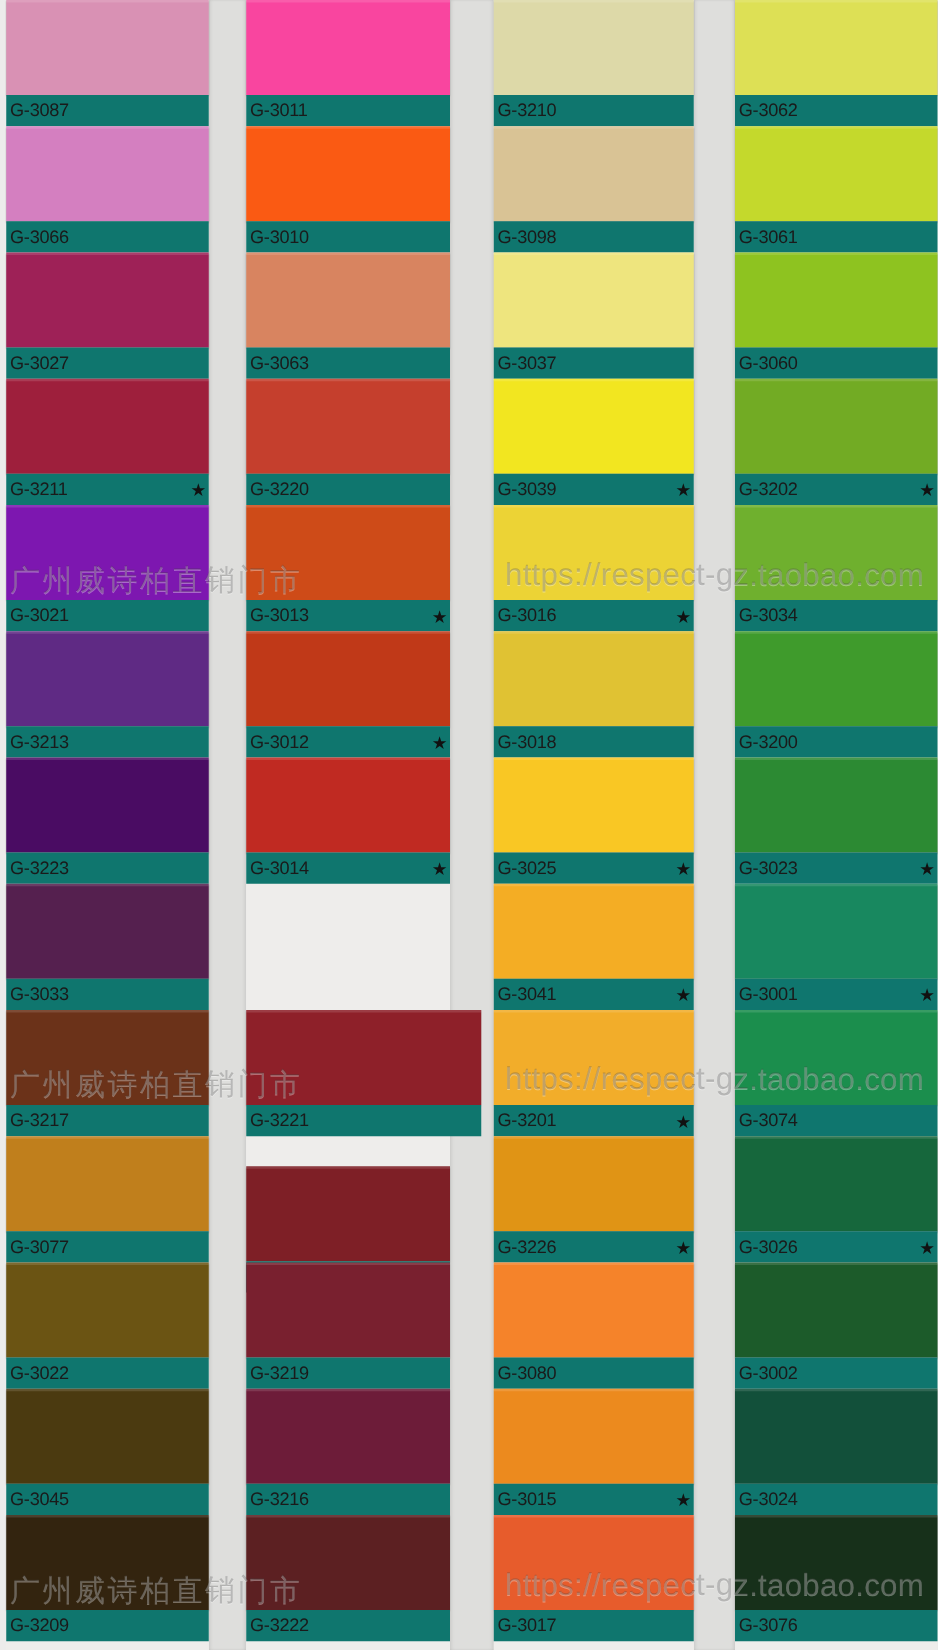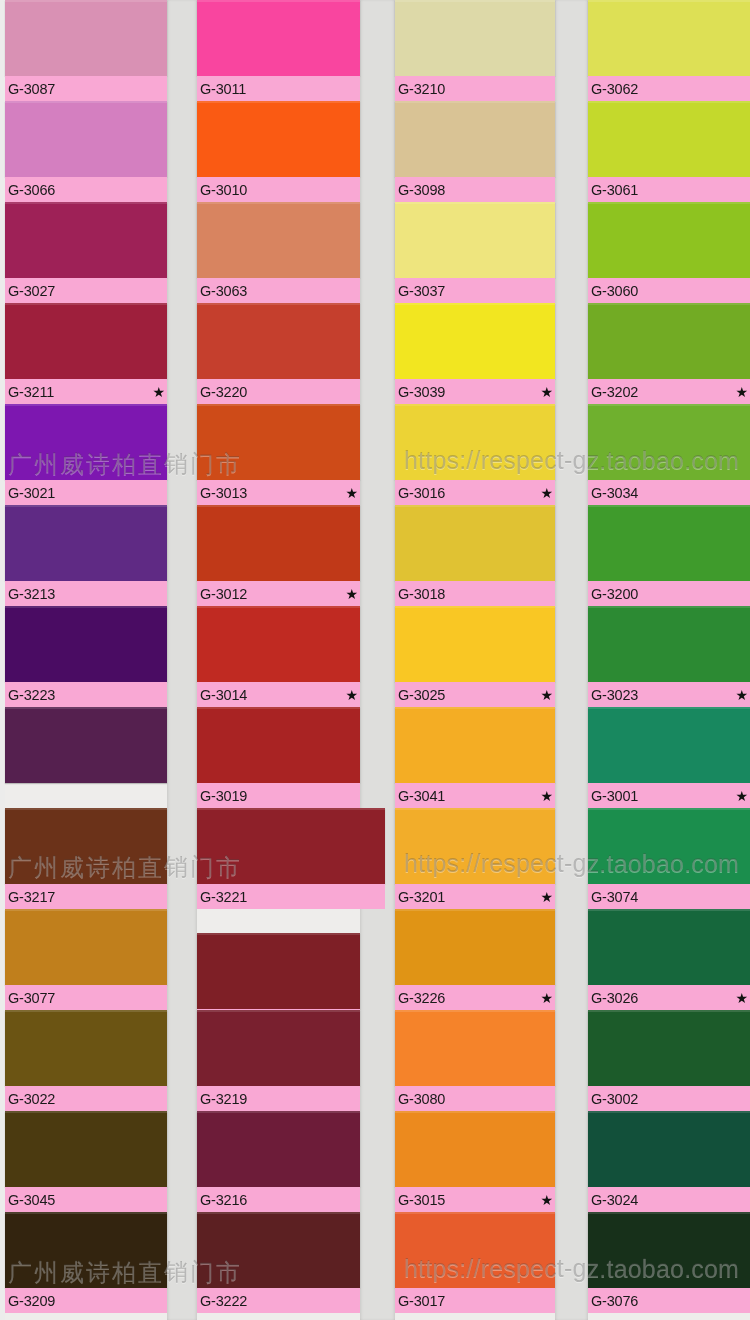--- a/index.html
+++ b/index.html
@@ -61,21 +61,21 @@
     height: 2px;
     background: rgba(255,255,255,0.13);
   }
 
   .label-row {
     position: absolute;
     left: 0;
     top: 76px;
     width: 100%;
     height: 25px;
-    background: #f9a8d4;
+    background: #0f766e;
     display: flex;
     align-items: center;
     justify-content: space-between;
   }
   .code {
     font-size: 14.5px;
     color: #1a1a1a;
     letter-spacing: -0.2px;
     padding-left: 3px;
     white-space: nowrap;
@@ -159,20 +159,24 @@
       </div>
       <div class="cell" style="top: 606px; height: 101px;">
         <div class="swatch" style="background: rgb(74, 12, 99);"></div>
         <div class="label-row">
           <span class="code">G-3223</span>
           <span class="star hidden">★</span>
         </div>
       </div>
       <div class="cell" style="top: 707px; height: 101px;">
         <div class="swatch" style="background: rgb(85, 32, 79);"></div>
+        <div class="label-row">
+          <span class="code">G-3033</span>
+          <span class="star hidden">★</span>
+        </div>
       </div>
       <div class="cell" style="top: 808px; height: 120px; text-align: center;">
         <div class="swatch" style="background: rgb(107, 50, 25);"></div>
         <div class="label-row">
           <span class="code">G-3217</span>
           <span class="star hidden">★</span>
         </div>
       </div>
       <div class="cell" style="top: 909px; height: 101px;">
         <div class="swatch" style="background: rgb(192, 127, 28);"></div>
@@ -244,27 +248,20 @@
         <div class="label-row">
           <span class="code">G-3012</span>
           <span class="star">★</span>
         </div>
       </div>
       <div class="cell" style="top: 606px; height: 101px;">
         <div class="swatch" style="background: rgb(192, 42, 34);"></div>
         <div class="label-row">
           <span class="code">G-3014</span>
           <span class="star">★</span>
-        </div>
-      </div>
-      <div class="cell" style="top: 707px; height: 101px;">
-        <div class="swatch" style="background: rgb(169, 35, 35);"></div>
-        <div class="label-row">
-          <span class="code">G-3019</span>
-          <span class="star hidden">★</span>
         </div>
       </div>
       <div class="cell" style="top: 808px; height: 101px; padding-left: 25px;">
         <div class="swatch" style="background: rgb(142, 32, 41);"></div>
         <div class="label-row">
           <span class="code">G-3221</span>
           <span class="star hidden">★</span>
         </div>
       </div>
       <div class="cell" style="top: 909px; height: 101px; margin-top: 24px;">

